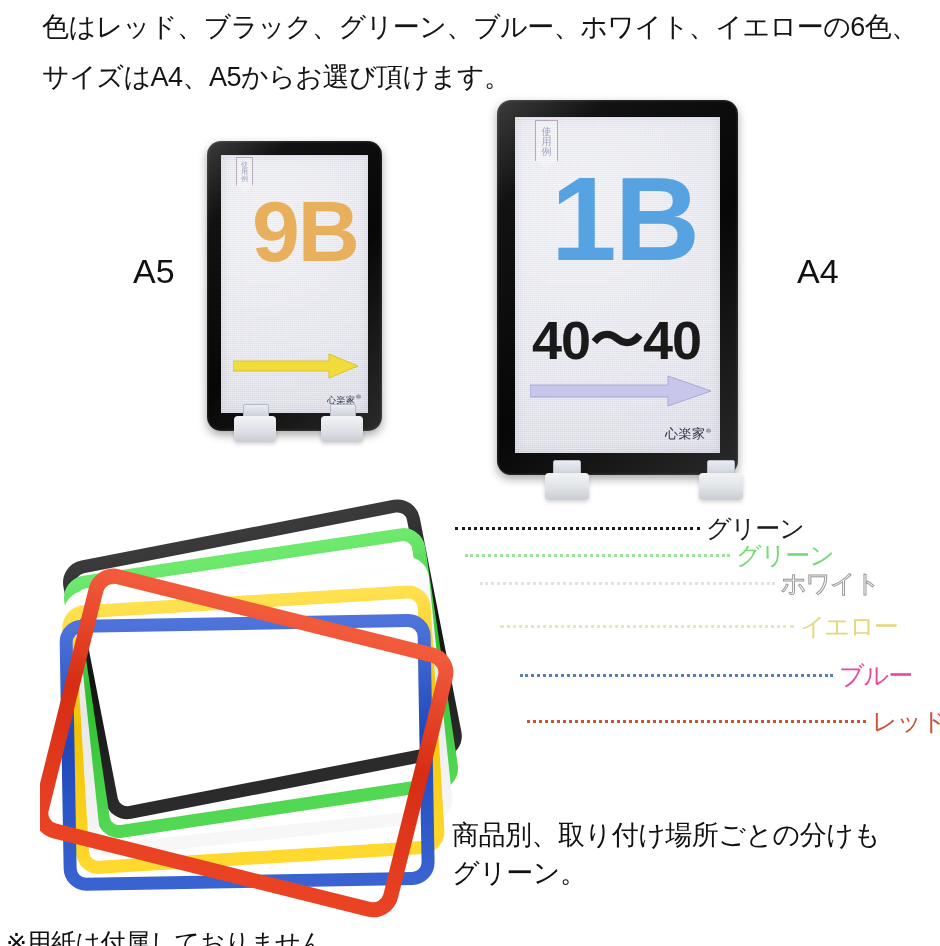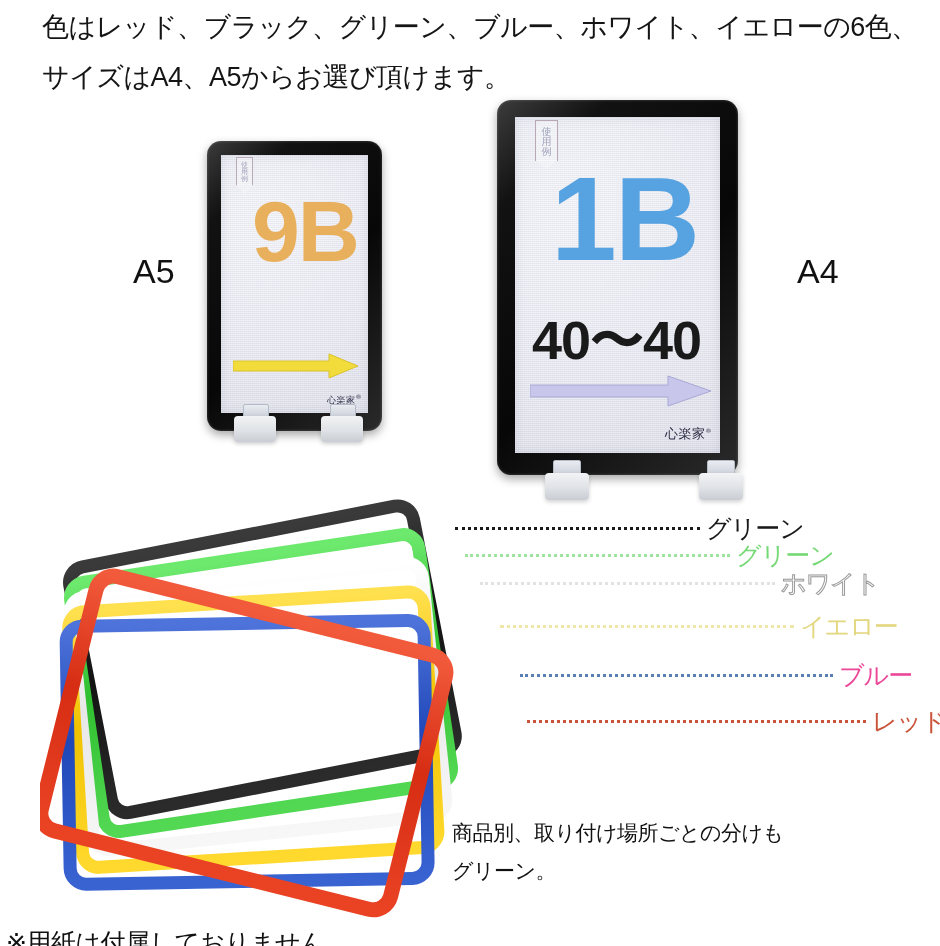--- a/index.html
+++ b/index.html
@@ -82,21 +82,21 @@
     -webkit-text-stroke:1px #9b9b9b;
     text-shadow:0 0 1px #bdbdbd;
   }
 
   
   #frame-pile{position:absolute;left:40px;top:495px;width:450px;height:455px;}
   #frame-pile svg{display:block;width:100%;height:100%;}
 
   
   #caption-line-1,#caption-line-2{
-    left:452px;font-size:21px;line-height:1;color:#111;white-space:nowrap;letter-spacing:-0.5px;
+    left:452px;font-size:27px;line-height:1;color:#111;white-space:nowrap;letter-spacing:-0.5px;
   }
   #caption-line-1{top:822px;}
   #caption-line-2{top:860px;}
   #footnote{left:6px;top:926px;font-size:25px;color:#111;white-space:nowrap;letter-spacing:-0.5px;}
 </style>
 </head>
 <body>
 
 <div class="abs" id="desc-line-1">色はレッド、ブラック、グリーン、ブルー、ホワイト、イエローの6色、</div>
 <div class="abs" id="desc-line-2">サイズはA4、A5からお選び頂けます。</div>

